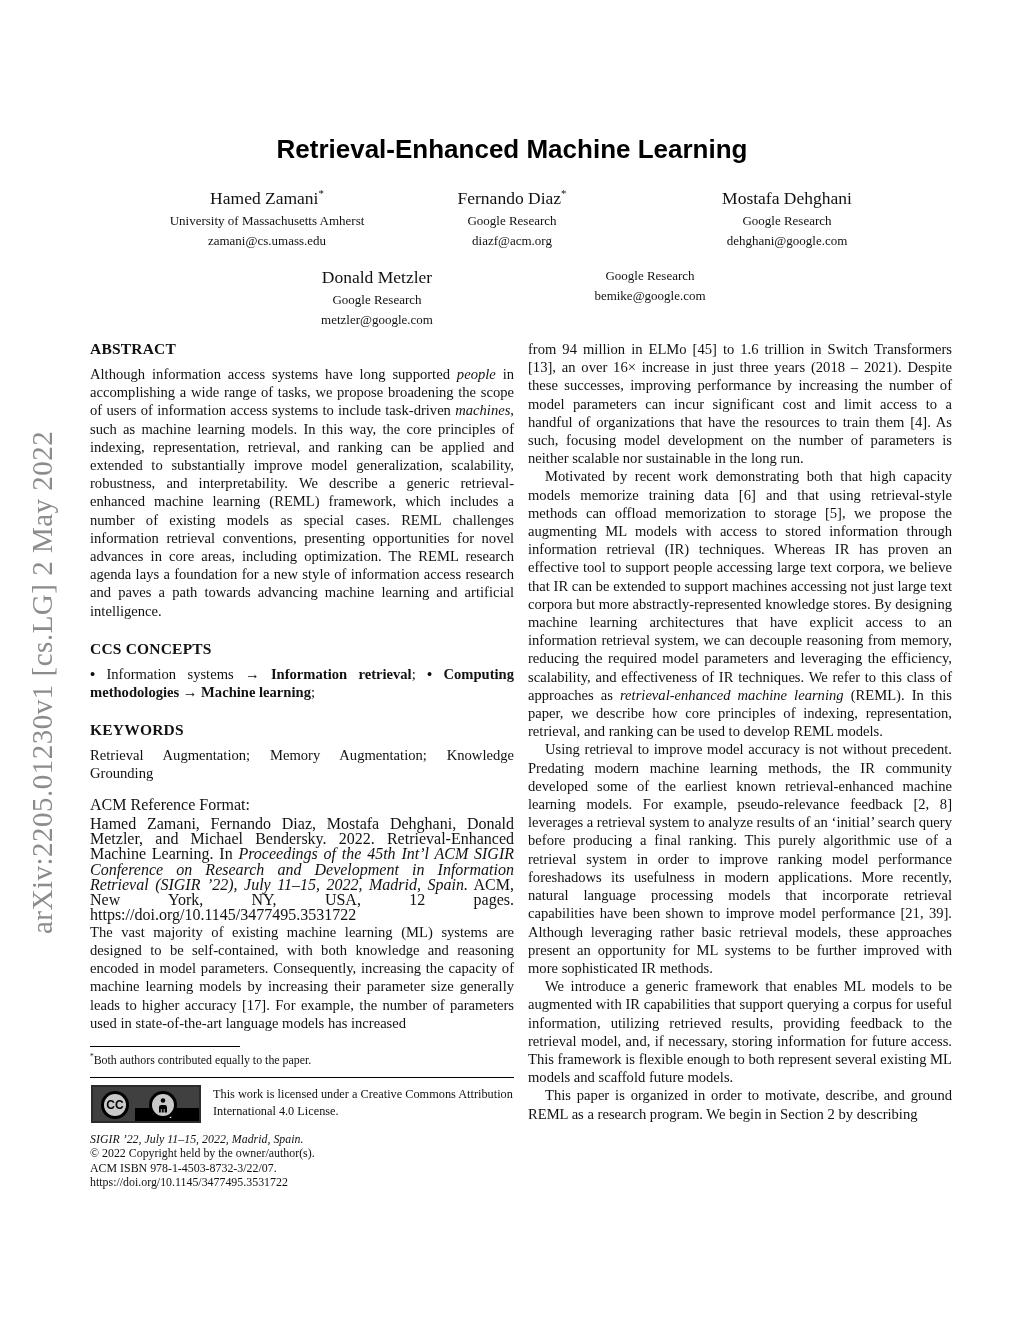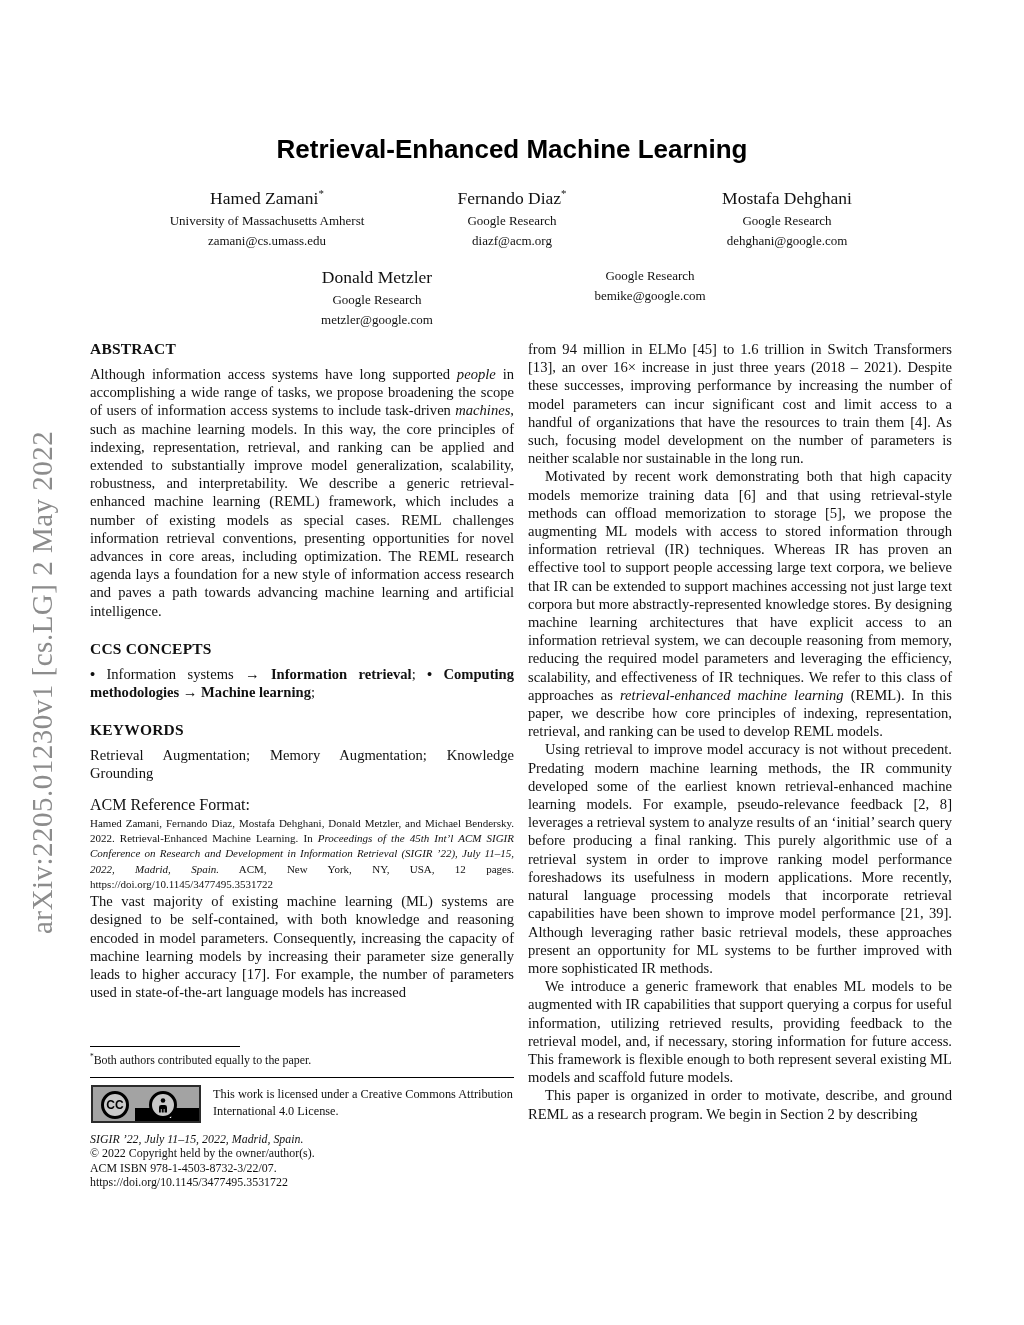--- a/index.html
+++ b/index.html
@@ -24,33 +24,33 @@
   .author sup{font-size:62%;}
   .a1{left:117px;top:187px;} .a2{left:362px;top:187px;} .a3{left:637px;top:187px;}
   .a4{left:227px;top:266px;} .a5{left:500px;top:266px;}
   
   .col-left{position:absolute;left:90px;top:340px;width:424px;}
   .col-right{position:absolute;left:528px;top:340px;width:424px;}
   p{margin:0;text-align:justify;font-size:14.6px;line-height:18.2px;}
   .sec-head{margin:0 0 7px 0;font-size:15.5px;font-weight:bold;letter-spacing:0.2px;}
   .mt{margin-top:20px;}
   .acm-head{margin:13px 0 2px 0;font-size:16px;font-weight:normal;}
-  .small{font-size:11px;line-height:15.3px;}
+  .small{font-size:16px;line-height:15.3px;}
   .sec1-head{margin:22px 0 8px 0;font-size:17.5px;font-weight:bold;}
   .sec1-head .num{margin-right:16px;}
   .indent{text-indent:17px;}
   .it{font-style:italic;}
   
   .footnote-rule{position:absolute;left:90px;top:1046px;width:150px;border-top:1px solid #000;}
   .footnote{position:absolute;left:90px;top:1052px;width:424px;font-size:11.9px;text-align:left;}
   .footnote sup{font-size:62%;}
   .license-rule{position:absolute;left:90px;top:1077px;width:424px;border-top:1.4px solid #000;}
   .cc-badge{
     position:absolute;left:91px;top:1085px;width:110px;height:38px;box-sizing:border-box;
-    background:#a3a3a3;border:2px solid #2b2b2b;
+    background:#404040;border:2px solid #2b2b2b;
   }
   .cc-circle{
     position:absolute;left:8px;top:4px;width:22px;height:22px;border:3px solid #000;border-radius:50%;
     background:#c9c9c9;color:#000;font-family:"Liberation Sans",sans-serif;font-weight:bold;
     font-size:12px;line-height:22px;text-align:center;z-index:2;
   }
   .cc-bar{
     position:absolute;right:0;bottom:0;width:64px;height:13px;background:#000;color:#fff;
     font-family:"Liberation Sans",sans-serif;font-weight:bold;font-size:9.5px;line-height:13px;
     text-align:center;z-index:1;

